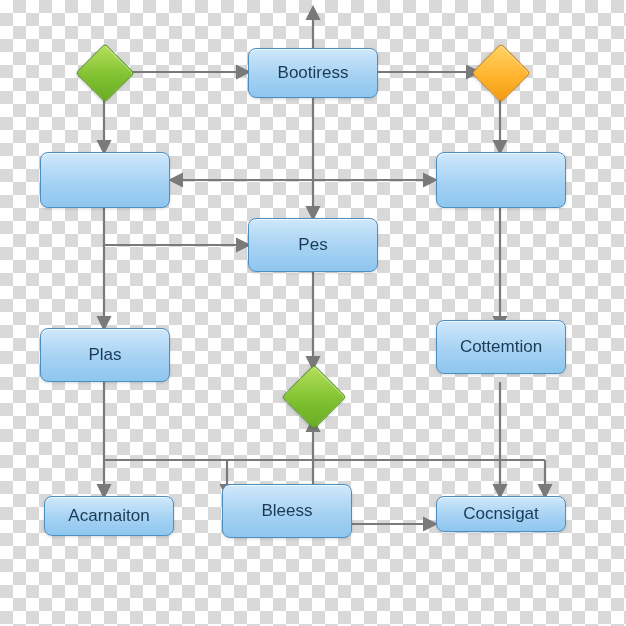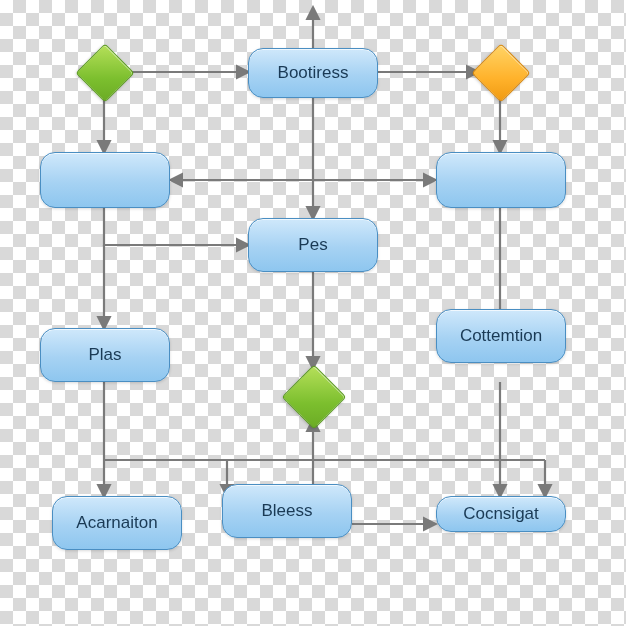--- a/index.html
+++ b/index.html
@@ -9,21 +9,21 @@
     background-image:
       linear-gradient(45deg,#d9d9d9 25%,transparent 25%),
       linear-gradient(-45deg,#d9d9d9 25%,transparent 25%),
       linear-gradient(45deg,transparent 75%,#d9d9d9 75%),
       linear-gradient(-45deg,transparent 75%,#d9d9d9 75%);
     background-size:26px 26px;
     background-position:0 0,0 13px,13px -13px,-13px 0;
   }
   svg.arrows{position:absolute;inset:0;width:626px;height:626px;pointer-events:none}
   .node{position:absolute;box-sizing:border-box;display:flex;align-items:center;justify-content:center;
-        font-size:17px;color:#1a3a55;text-align:center;border-radius:15px;
+        font-size:17px;color:#1a3a55;text-align:center;border-radius:8px;
         background:linear-gradient(#cfe8fb,#a6d2f3 55%,#8ec6ef);
         border:1px solid #4a8ec2;
         box-shadow:inset 0 1px 0 rgba(255,255,255,.7),0 1px 3px rgba(0,0,0,.15);}
   .diamond{position:absolute;transform:rotate(45deg);border-radius:4px;
         box-shadow:inset 0 1px 0 rgba(255,255,255,.5),0 1px 3px rgba(0,0,0,.2);}
   .d-green{background:linear-gradient(135deg,#b6e05a,#7cbf2e 60%,#6bab25);border:1px solid #5a9a1f}
   .d-orange{background:linear-gradient(135deg,#ffd466,#ffb22b 60%,#f09a12);border:1px solid #d8880e}
 </style>
 </head>
 <body>
@@ -84,24 +84,24 @@
     </div>
   <div class="node" style="left:436px;top:152px;width:130px;height:56px">
       <span></span>
     </div>
   <div class="node" style="left:40px; top:328px;width:130px;height:54px">
       <span>Plas</span>
     </div>
   <div class="node" style="left:248px;top:218px;width:130px;height:54px">
       <span>Pes</span>
     </div>
-  <div class="node" style="left:436px;top:309px;width:130px;height:54px">
+  <div class="node" style="left:436px;top:320px;width:130px;height:54px">
       <span>Cottemtion</span>
     </div>
-  <div class="node" style="left:52px; top:496px;width:130px;height:54px">
+  <div class="node" style="left:44px; top:496px;width:130px;height:40px">
       <span>Acarnaiton</span>
     </div>
   <div class="node" style="left:222px;top:484px;width:130px;height:54px">
       <span>Bleess</span>
     </div>
   <div class="node" style="left:436px;top:496px;width:130px;height:36px">
       <span>Cocnsigat</span>
     </div>
 </div>
 

